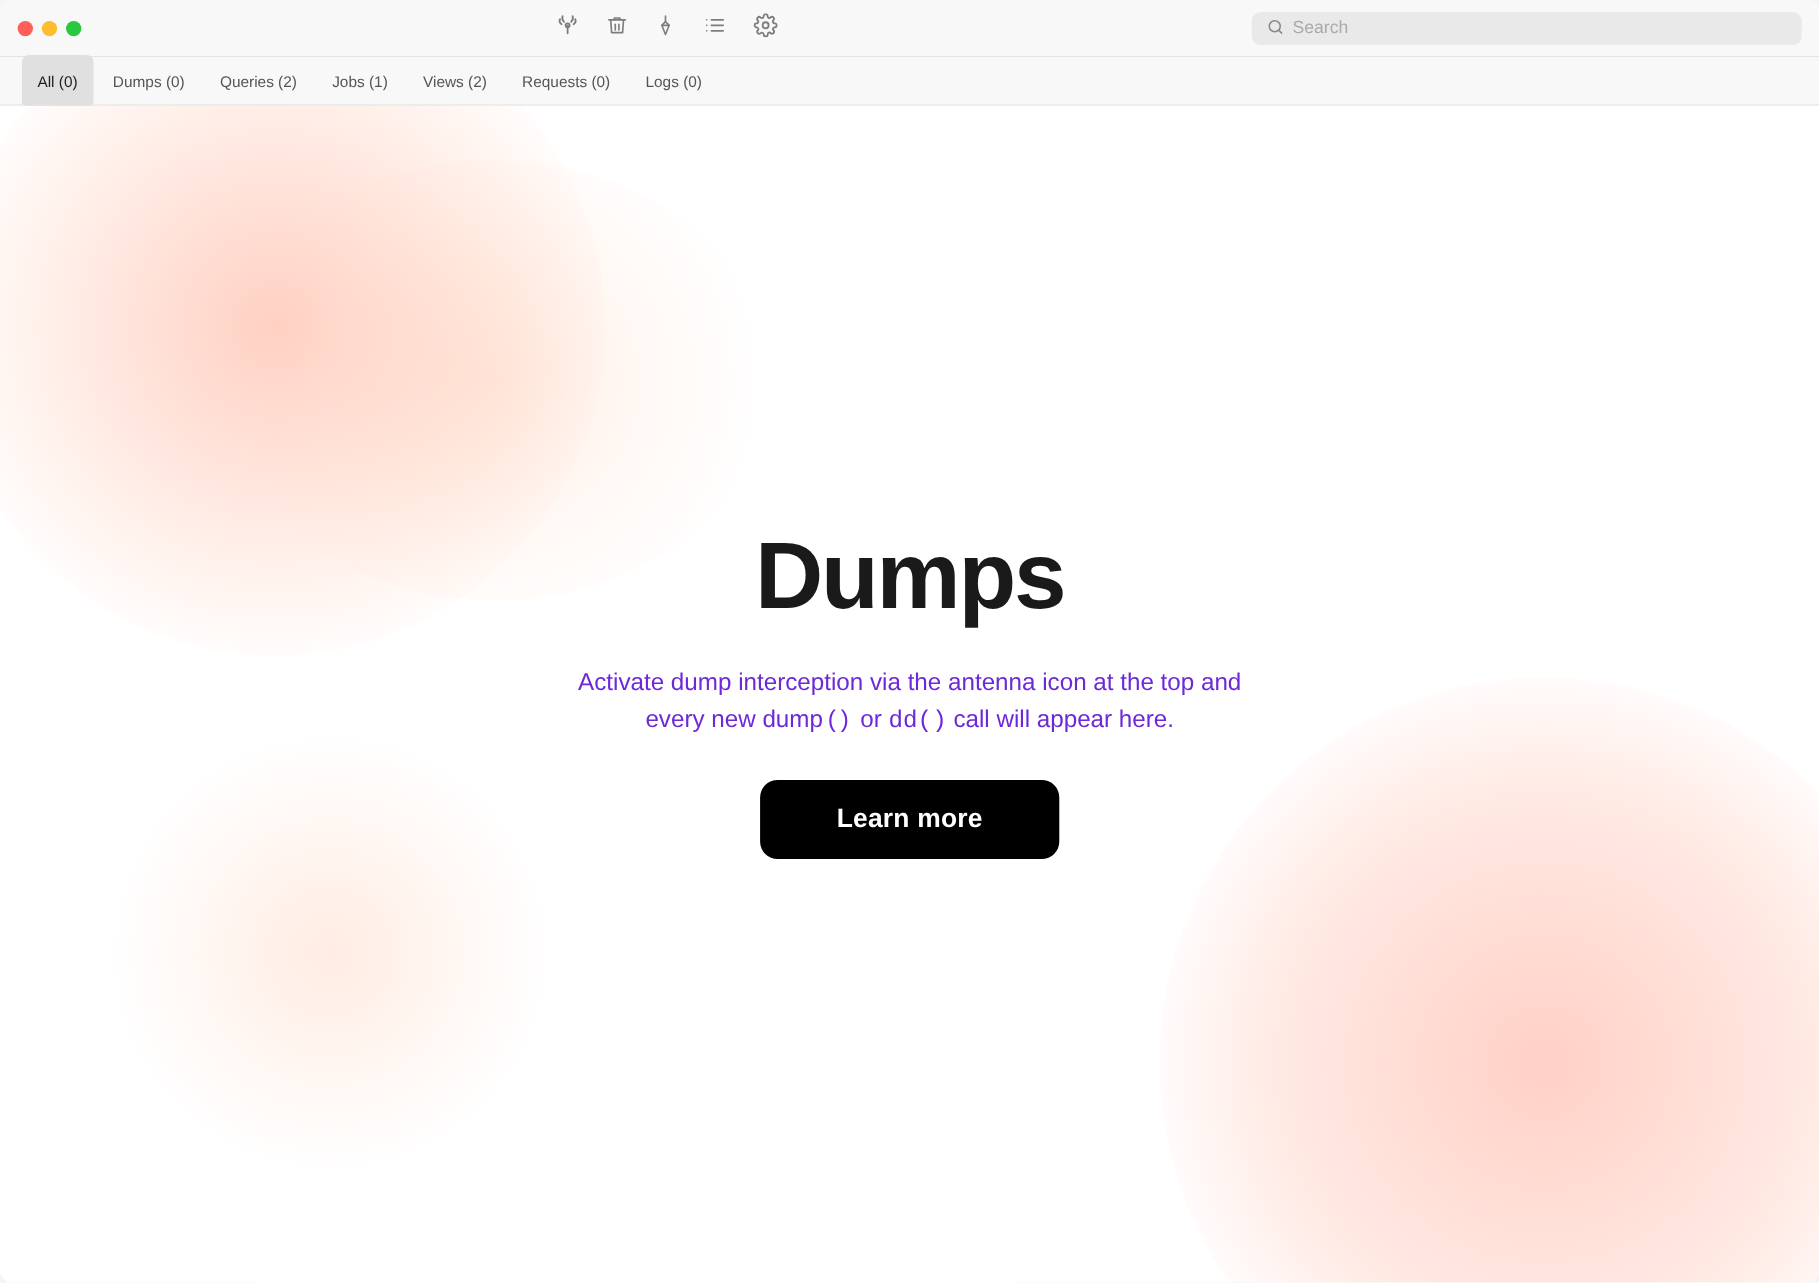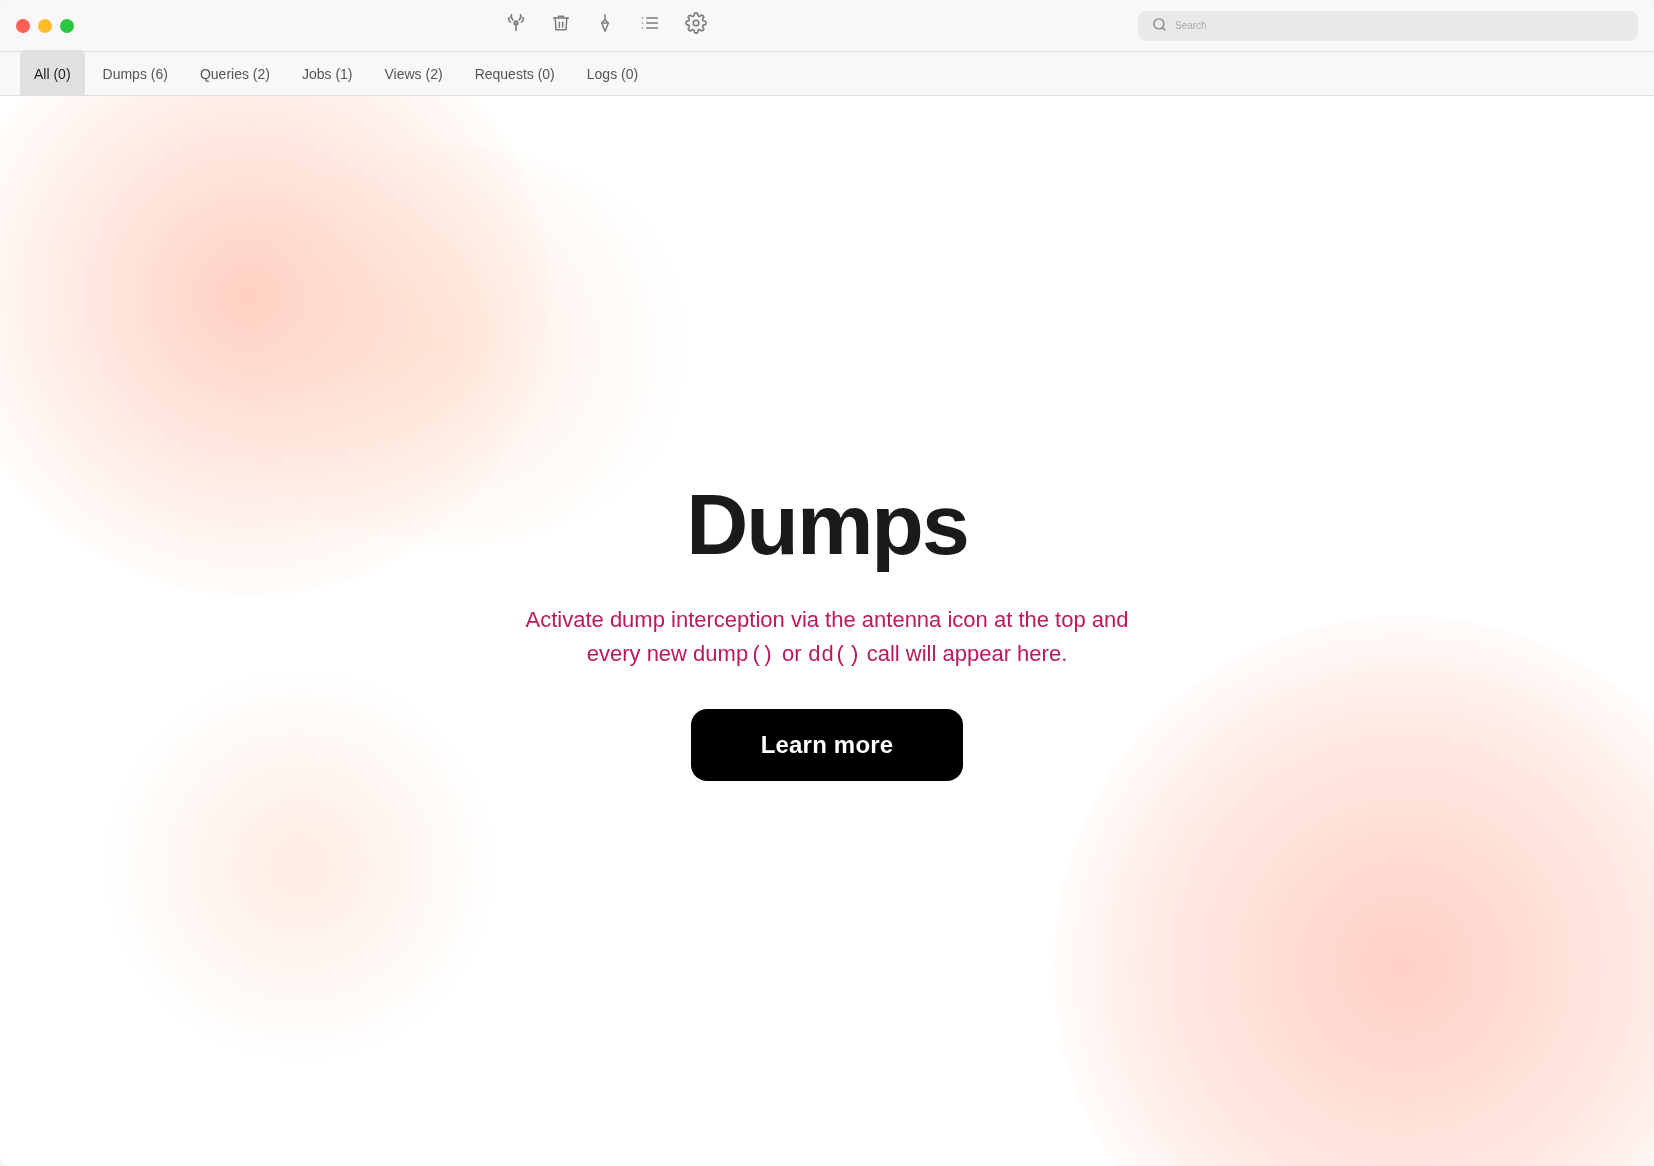--- a/index.html
+++ b/index.html
@@ -83,21 +83,21 @@
 
     .search-icon-svg {
       color: #888;
       font-size: 14px;
     }
 
     .search-input {
       border: none;
       background: transparent;
       outline: none;
-      font-size: 10px;
+      font-size: 16px;
       color: #333;
       width: 100%;
     }
 
     .search-input::placeholder {
       color: #aaa;
     }
 
     
     .tabbar {
@@ -199,21 +199,21 @@
     .main-title {
       font-size: 86px;
       font-weight: 800;
       color: #1a1a1a;
       letter-spacing: -2px;
       line-height: 1;
     }
 
     .main-description {
       font-size: 22px;
-      color: #be185d;
+      color: #6d28d9;
       line-height: 1.55;
       max-width: 680px;
     }
 
     .learn-more-btn {
       background: #000000;
       color: white;
       border: none;
       border-radius: 16px;
       padding: 22px 70px;
@@ -289,21 +289,21 @@
           <circle cx="11" cy="11" r="8"></circle>
           <line x1="21" y1="21" x2="16.65" y2="16.65"></line>
         </svg>
       </span>
       <input class="search-input" type="text" placeholder="Search" style="">
     </div>
   </div>
 
   <div class="tabbar">
     <div class="tab active">All (0)</div>
-    <div class="tab">Dumps (6)</div>
+    <div class="tab">Dumps (0)</div>
     <div class="tab">Queries (2)</div>
     <div class="tab">Jobs (1)</div>
     <div class="tab">Views (2)</div>
     <div class="tab">Requests (0)</div>
     <div class="tab">Logs (0)</div>
   </div>
 
   <div class="main-content">
 
     <div class="gradient-bg">

